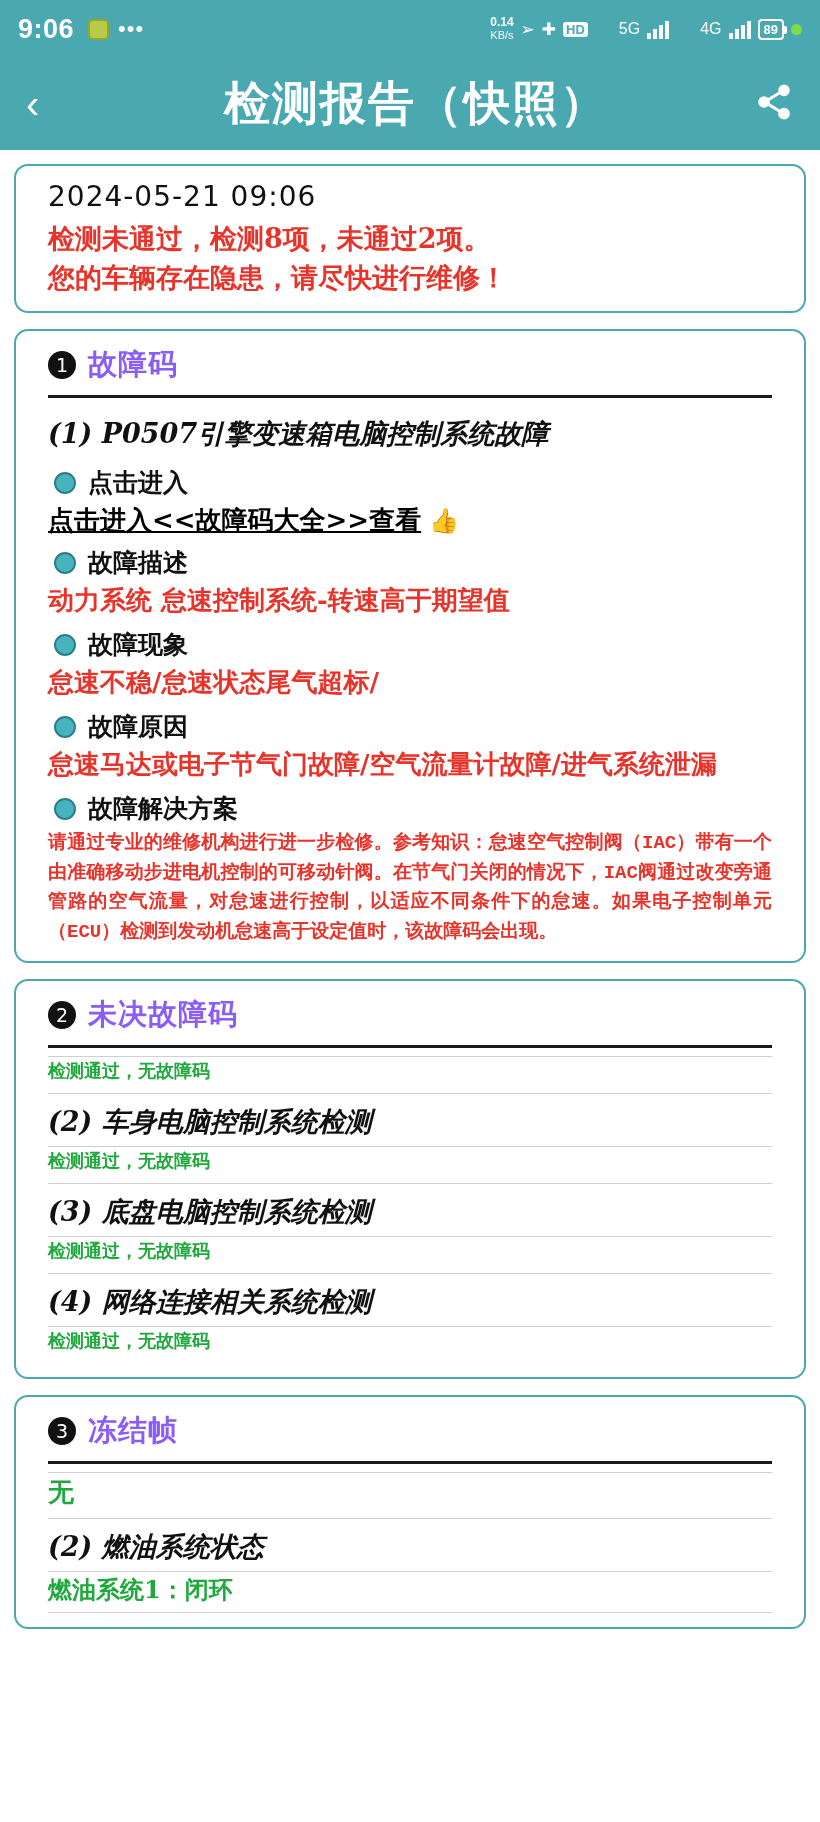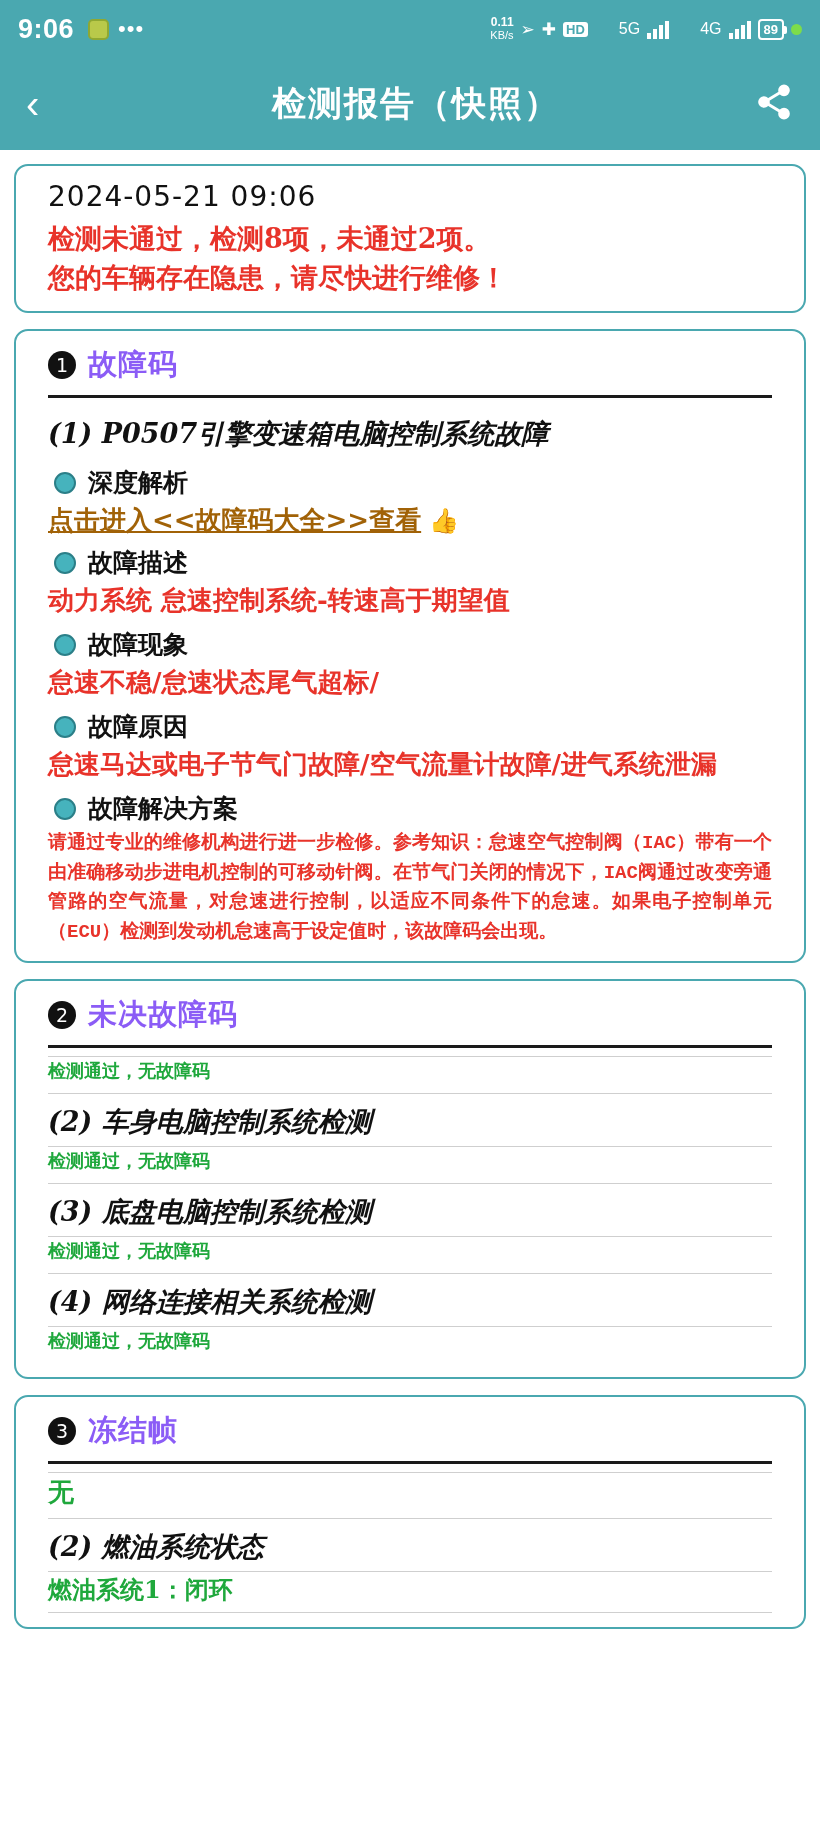--- a/index.html
+++ b/index.html
@@ -62,21 +62,21 @@
     background: #4aa8b0;
     display: flex;
     align-items: center;
     padding: 0 26px;
     color: #fff;
     position: relative;
   }
   .back-icon { font-size: 40px; line-height: 40px; font-weight: 300; cursor: pointer; }
   .appbar-title {
     position: absolute; left: 12px; right: 0; text-align: center;
-    font-size: 34px; font-weight: bold; letter-spacing: 2px;
+    font-size: 46px; font-weight: bold; letter-spacing: 2px;
     font-family: "DejaVu Sans", sans-serif;
     pointer-events: none;
   }
   .share-icon { margin-left: auto; z-index: 2; }
 
   
   .content { padding: 14px 14px 0 14px; background: #fff; }
 
   .card {
     border: 2px solid #4aa8b0;
@@ -120,21 +120,21 @@
     width: 22px; height: 22px; border-radius: 50%;
     background: #46b3bd; border: 2px solid #2b7f88; flex: 0 0 22px;
   }
   .bullet-label {
     font-size: 25px; color: #111; font-weight: bold;
     font-family: "DejaVu Serif", serif;
   }
 
   .link-row { display: flex; align-items: center; gap: 8px; margin: 4px 0 6px 0; }
   .link-text {
-    font-size: 26px; color: #a16207; text-decoration: underline; font-weight: bold;
+    font-size: 26px; color: #000000; text-decoration: underline; font-weight: bold;
     font-family: "DejaVu Serif", serif;
   }
   .thumb { font-size: 24px; }
 
   .red-text {
     font-size: 26px; color: #e8332a; font-weight: bold; line-height: 1.5;
     font-family: "DejaVu Serif", serif; margin: 2px 0 4px 0;
   }
   .red-para {
     font-size: 19px; color: #e8332a; font-weight: bold; line-height: 1.55;
@@ -161,21 +161,21 @@
 
 <div class="statusbar">
   <div class="sb-clock">9:06</div>
   <div class="sb-left-icons">
     <div class="sb-appicon"></div>
     <div class="sb-dots">•••</div>
   </div>
   <div class="sb-spacer"></div>
   <div class="sb-right">
     <div class="sb-kb">
-      <span>0.11</span>
+      <span>0.14</span>
       <small>KB/s</small>
     </div>
     <div class="sb-nav">➢</div>
     <div class="sb-bt">✚</div>
     <div class="sb-hd">HD</div>
     <div class="sb-net">5G</div>
     <div class="sb-sig">
         <i></i>
         <i></i>
         <i></i>
@@ -218,21 +218,21 @@
   <div class="card">
     <div class="sec-head">
       <div class="sec-num">1</div>
       <div class="sec-title">故障码</div>
     </div>
 
     <div class="item-title">(1)  P0507引擎变速箱电脑控制系统故障</div>
 
     <div class="bullet-row">
       <div class="bullet"></div>
-      <div class="bullet-label">深度解析</div>
+      <div class="bullet-label">点击进入</div>
     </div>
     <div class="link-row">
       <span class="link-text">点击进入&lt;&lt;故障码大全&gt;&gt;查看</span>
       <span class="thumb">👍</span>
     </div>
 
     <div class="bullet-row">
       <div class="bullet"></div>
       <div class="bullet-label">故障描述</div>
     </div>

